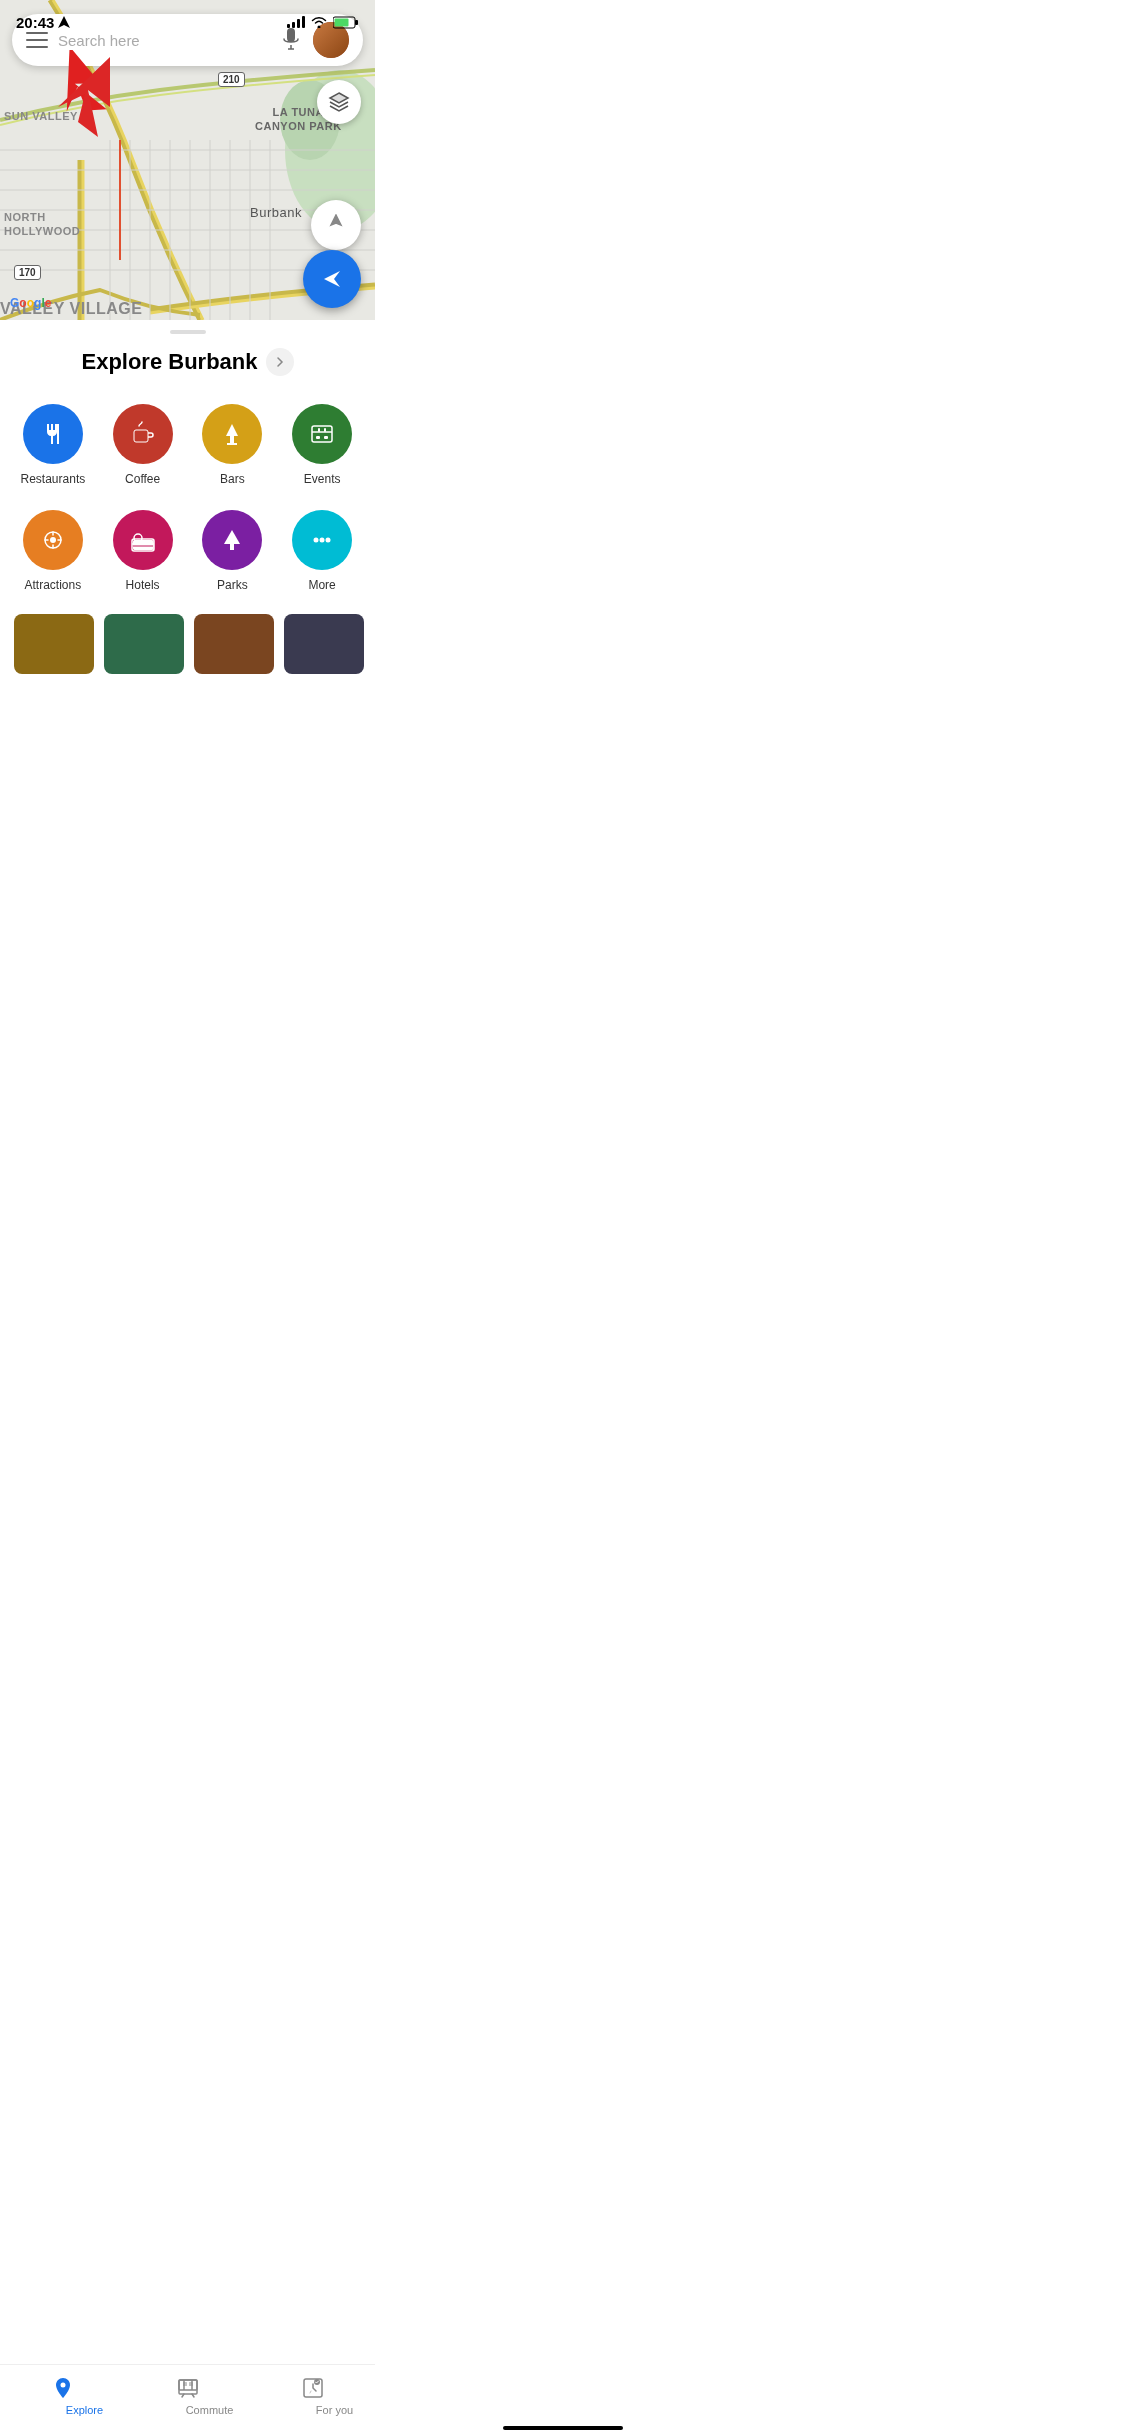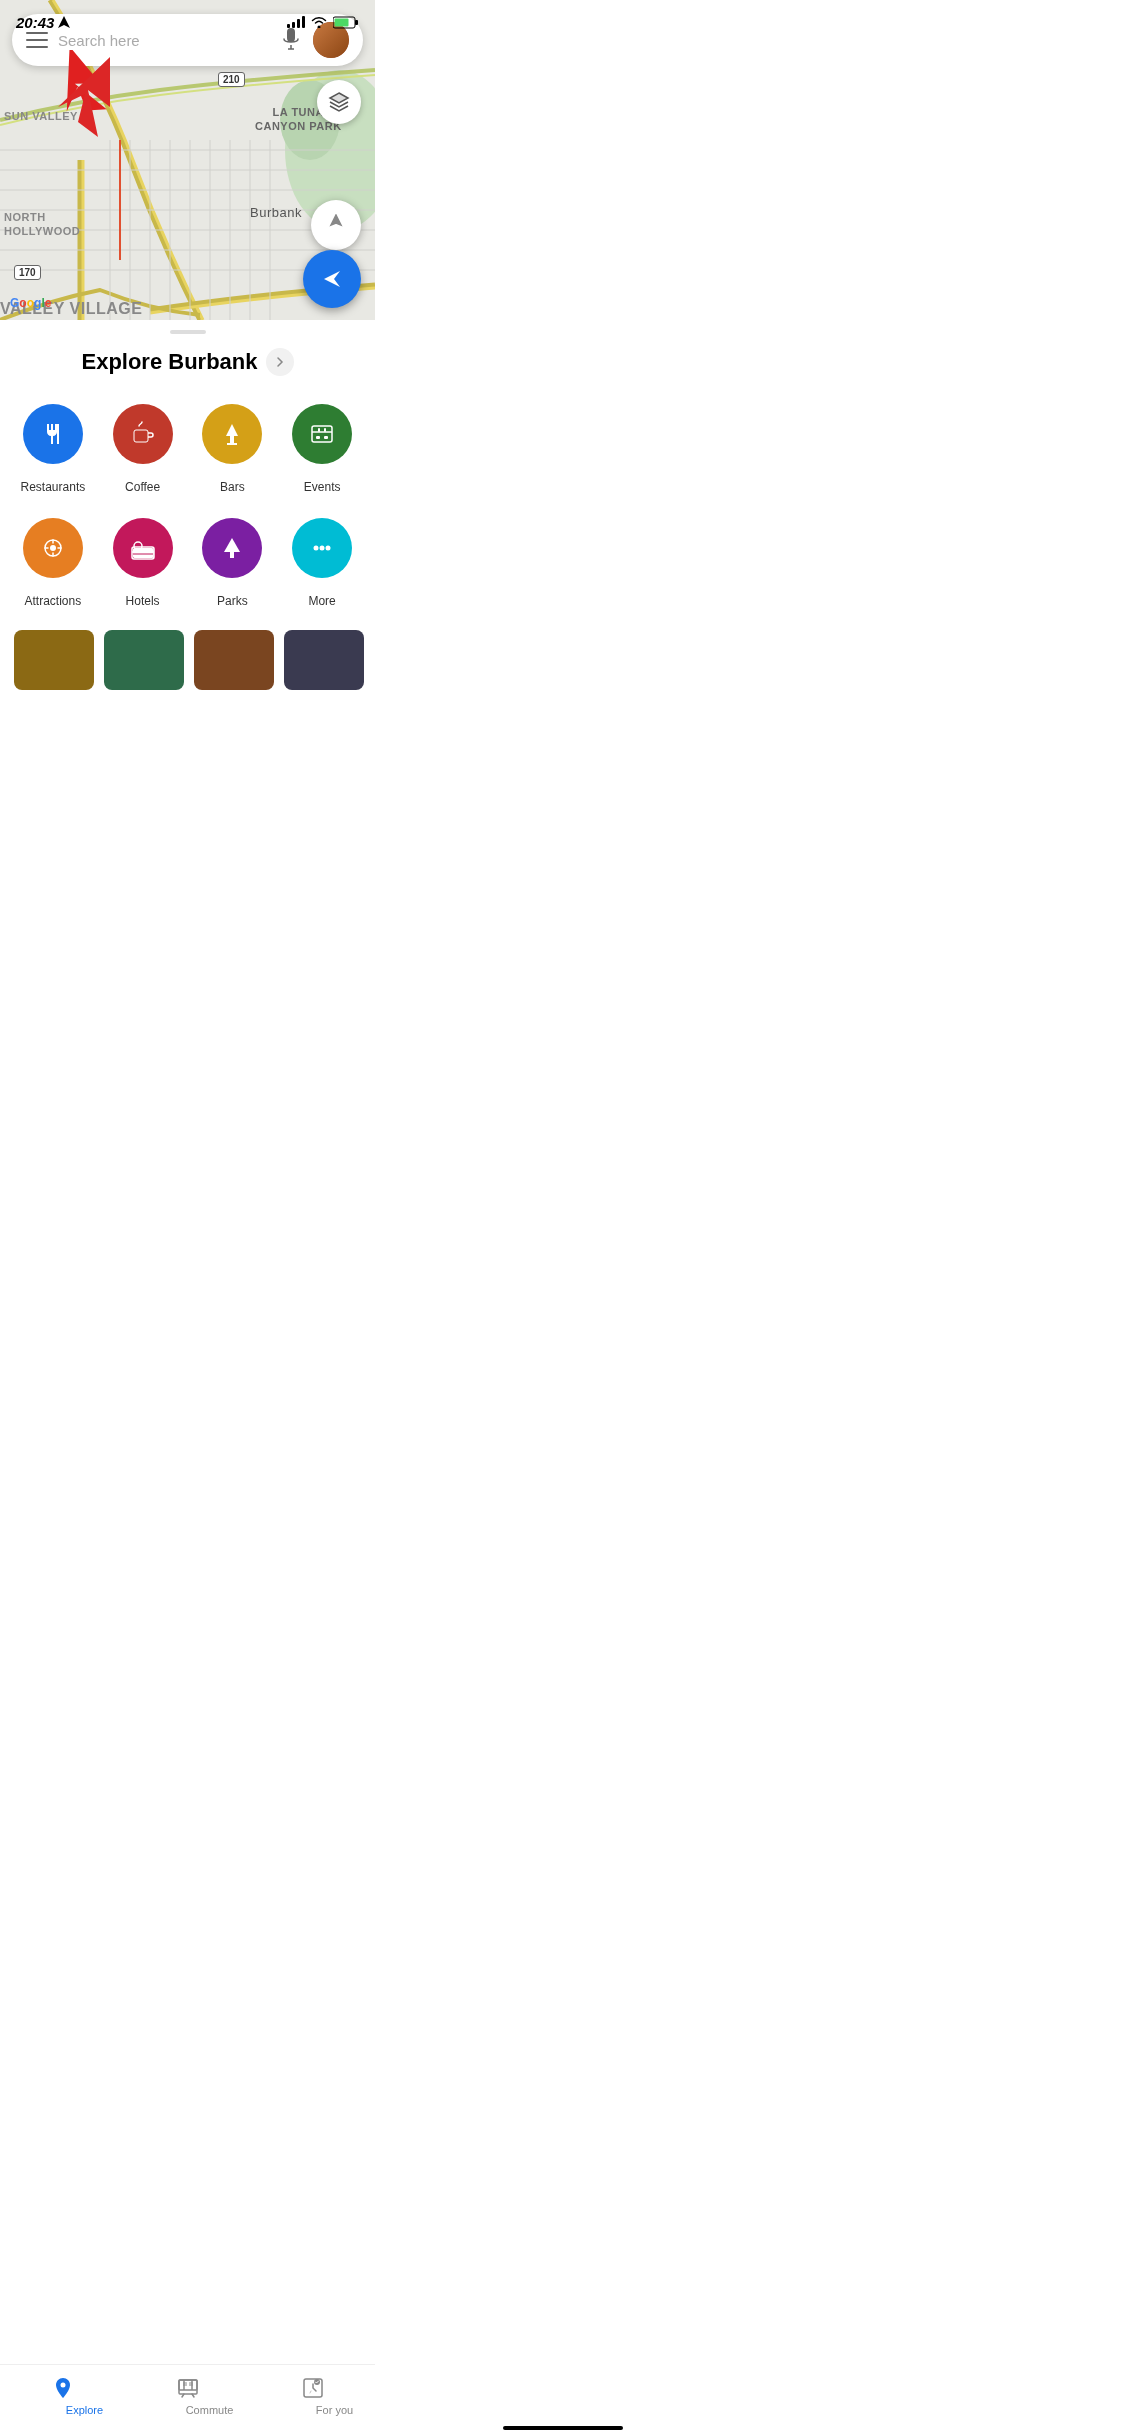--- a/index.html
+++ b/index.html
@@ -24,21 +24,20 @@
       justify-content: space-between;
       padding: 0 16px;
     }
     .status-time {
       font-size: 15px;
       font-weight: 700;
       color: #000;
       display: flex;
       align-items: center;
       gap: 4px;
-      font-style: italic;
     }
     .status-time svg { width: 12px; height: 12px; fill: #000; }
     .status-icons {
       display: flex;
       align-items: center;
       gap: 6px;
     }
     .signal-bars {
       display: flex;
       align-items: flex-end;
@@ -243,21 +242,21 @@
       grid-template-columns: repeat(4, 1fr);
       gap: 0;
       padding: 0 8px;
     }
     .category-item {
       display: flex;
       flex-direction: column;
       align-items: center;
       padding: 10px 4px 14px;
       cursor: pointer;
-      gap: 16px;
+      gap: 8px;
     }
     .category-circle {
       width: 60px;
       height: 60px;
       border-radius: 50%;
       display: flex;
       align-items: center;
       justify-content: center;
     }
     .category-label {

